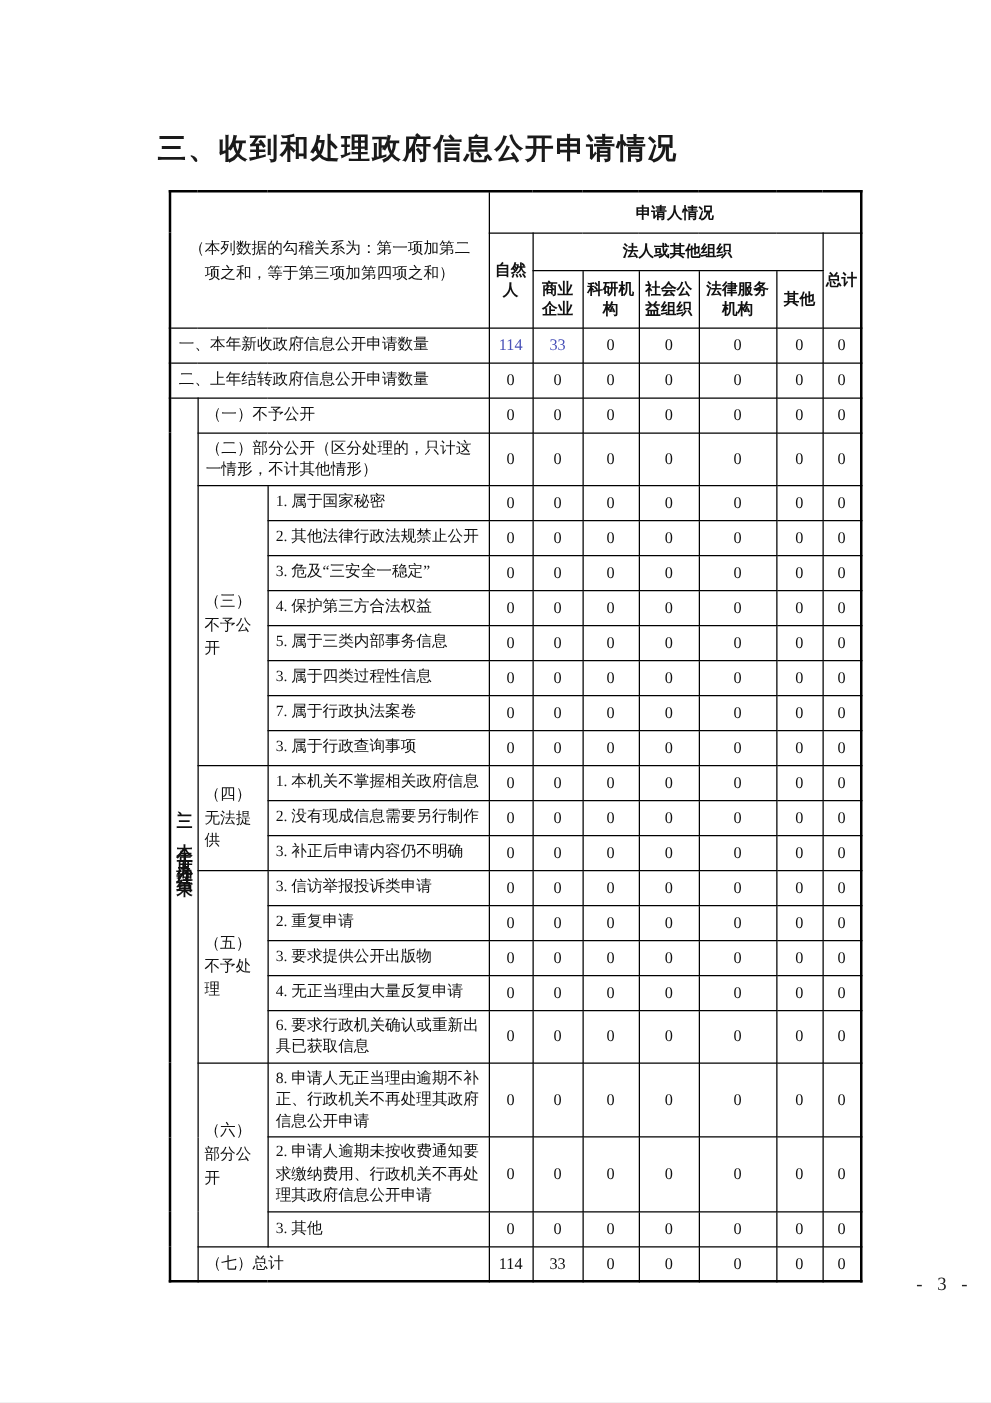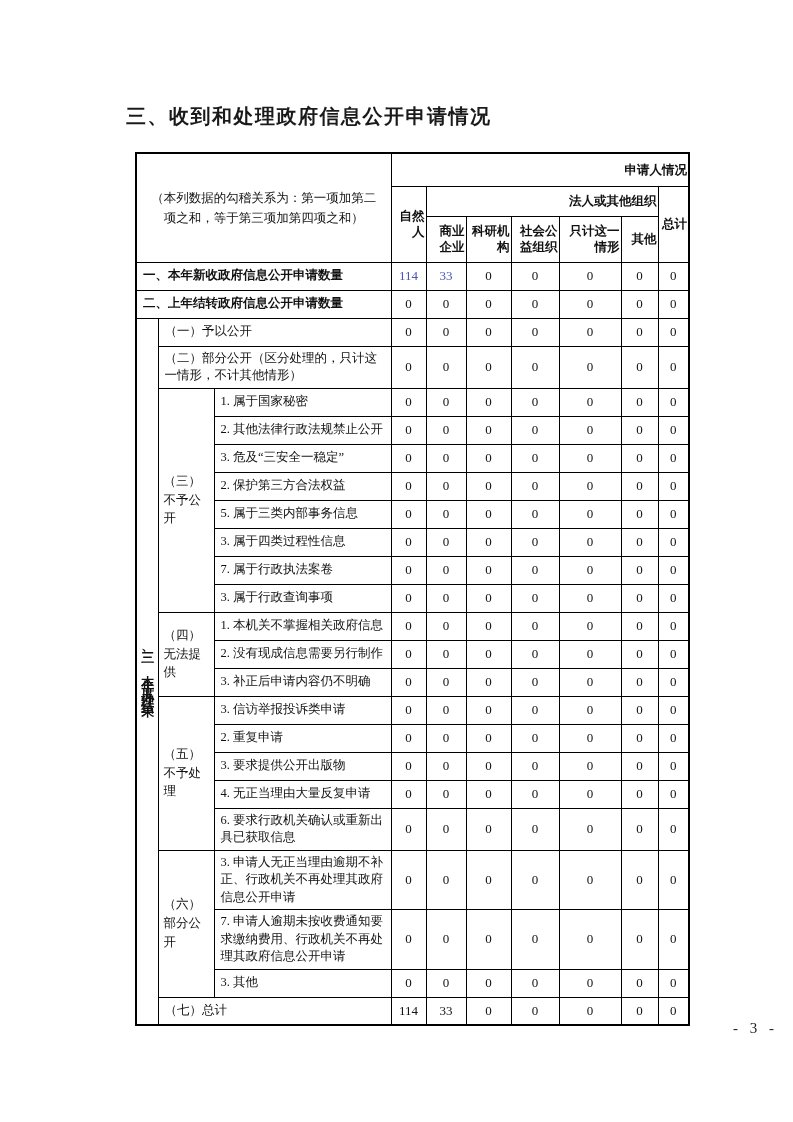--- a/index.html
+++ b/index.html
@@ -9,52 +9,52 @@
     width:793px; height:1122px;
     background:#ffffff;
     font-family:"Liberation Serif", serif;
     color:#111;
     margin:0 auto;
     overflow:hidden;
   }
   .title {
     position:absolute; left:126px; top:103px;
     font-family:"Liberation Sans", sans-serif;
-    font-size:20px; font-weight:bold; color:#1a1a1a;
+    font-size:23px; font-weight:bold; color:#1a1a1a;
     letter-spacing:1.5px;
   }
   table.report {
     position:absolute; left:135px; top:152px;
     width:553px;
     border-collapse:collapse;
     table-layout:fixed;
     border:2px solid #000;
   }
   table.report td, table.report th {
     border:1.5px solid #000;
     vertical-align:middle;
   }
   thead th {
     font-family:"Liberation Sans", sans-serif;
     font-weight:bold; font-size:12.5px;
-    text-align:right; padding:2px 1px; line-height:1.3;
+    text-align:center; padding:2px 1px; line-height:1.3;
     color:#111;
   }
   td.note {
     font-size:12.5px; text-align:center; padding:16px 10px;
     line-height:1.6; font-weight:normal;
   }
   tbody td { height:28px; }
   td.lbl {
     font-size:12.5px; text-align:left; padding:3px 6px;
     line-height:1.4;
   }
   td.lbl.bold {
     font-family:"Liberation Sans", sans-serif;
-    font-weight:bold; font-size:12.5px;
+    font-weight:normal; font-size:12.5px;
   }
   td.grp {
     font-size:12.5px; text-align:left; padding:3px 5px;
     line-height:1.5;
   }
   td.vert {
     writing-mode:vertical-lr;
     text-orientation:upright;
     font-family:"Liberation Sans", sans-serif;
     font-weight:bold; font-size:13px;
@@ -99,21 +99,21 @@
       </tr>
       <tr>
         <th rowspan="2">自然人</th>
         <th colspan="5" style="height:30px">法人或其他组织</th>
         <th rowspan="2">总计</th>
       </tr>
       <tr>
         <th style="height:46px">商业企业</th>
         <th>科研机构</th>
         <th>社会公益组织</th>
-        <th>只计这一情形</th>
+        <th>法律服务机构</th>
         <th>其他</th>
       </tr>
     </thead>
     <tbody id="table-body">
         <tr>
           <td class="lbl bold" colspan="3">一、本年新收政府信息公开申请数量</td>
           <td class="val" style="color: rgb(74, 82, 184);">114</td>
           <td class="val" style="color: rgb(74, 82, 184);">33</td>
           <td class="val">0</td>
           <td class="val">0</td>
@@ -126,21 +126,21 @@
           <td class="val">0</td>
           <td class="val">0</td>
           <td class="val">0</td>
           <td class="val">0</td>
           <td class="val">0</td>
           <td class="val">0</td>
           <td class="val">0</td>
         </tr>
         <tr>
           <td class="vert" rowspan="22">三、本年度办理结果</td>
-          <td class="lbl" colspan="2">（一）予以公开</td>
+          <td class="lbl" colspan="2">（一）不予公开</td>
           <td class="val">0</td>
           <td class="val">0</td>
           <td class="val">0</td>
           <td class="val">0</td>
           <td class="val">0</td>
           <td class="val">0</td>
           <td class="val">0</td>
         </tr>
         <tr>
           <td class="lbl" colspan="2">（二）部分公开（区分处理的，只计这一情形，不计其他情形）</td>
@@ -177,21 +177,21 @@
           <td class="lbl">3. 危及“三安全一稳定”</td>
           <td class="val">0</td>
           <td class="val">0</td>
           <td class="val">0</td>
           <td class="val">0</td>
           <td class="val">0</td>
           <td class="val">0</td>
           <td class="val">0</td>
         </tr>
         <tr>
-          <td class="lbl">2. 保护第三方合法权益</td>
+          <td class="lbl">4. 保护第三方合法权益</td>
           <td class="val">0</td>
           <td class="val">0</td>
           <td class="val">0</td>
           <td class="val">0</td>
           <td class="val">0</td>
           <td class="val">0</td>
           <td class="val">0</td>
         </tr>
         <tr>
           <td class="lbl">5. 属于三类内部事务信息</td>
@@ -310,31 +310,31 @@
           <td class="val">0</td>
           <td class="val">0</td>
           <td class="val">0</td>
           <td class="val">0</td>
           <td class="val">0</td>
           <td class="val">0</td>
           <td class="val">0</td>
         </tr>
         <tr>
           <td class="grp" rowspan="3">（六）部分公开</td>
-          <td class="lbl">3. 申请人无正当理由逾期不补正、行政机关不再处理其政府信息公开申请</td>
-          <td class="val">0</td>
-          <td class="val">0</td>
-          <td class="val">0</td>
-          <td class="val">0</td>
-          <td class="val">0</td>
-          <td class="val">0</td>
-          <td class="val">0</td>
-        </tr>
-        <tr>
-          <td class="lbl">7. 申请人逾期未按收费通知要求缴纳费用、行政机关不再处理其政府信息公开申请</td>
+          <td class="lbl">8. 申请人无正当理由逾期不补正、行政机关不再处理其政府信息公开申请</td>
+          <td class="val">0</td>
+          <td class="val">0</td>
+          <td class="val">0</td>
+          <td class="val">0</td>
+          <td class="val">0</td>
+          <td class="val">0</td>
+          <td class="val">0</td>
+        </tr>
+        <tr>
+          <td class="lbl">2. 申请人逾期未按收费通知要求缴纳费用、行政机关不再处理其政府信息公开申请</td>
           <td class="val">0</td>
           <td class="val">0</td>
           <td class="val">0</td>
           <td class="val">0</td>
           <td class="val">0</td>
           <td class="val">0</td>
           <td class="val">0</td>
         </tr>
         <tr>
           <td class="lbl">3. 其他</td>

